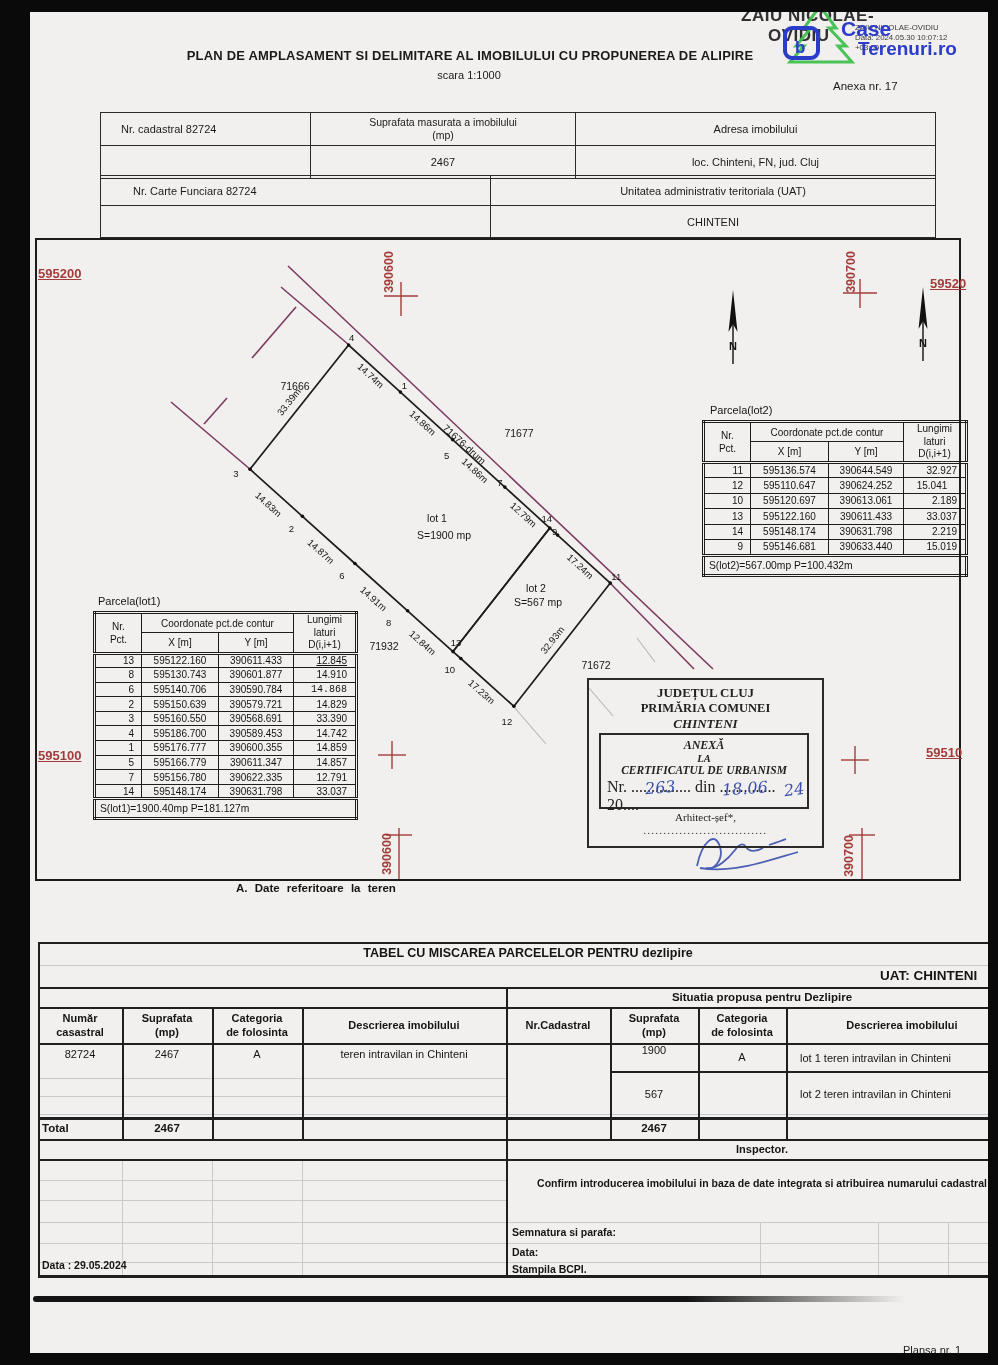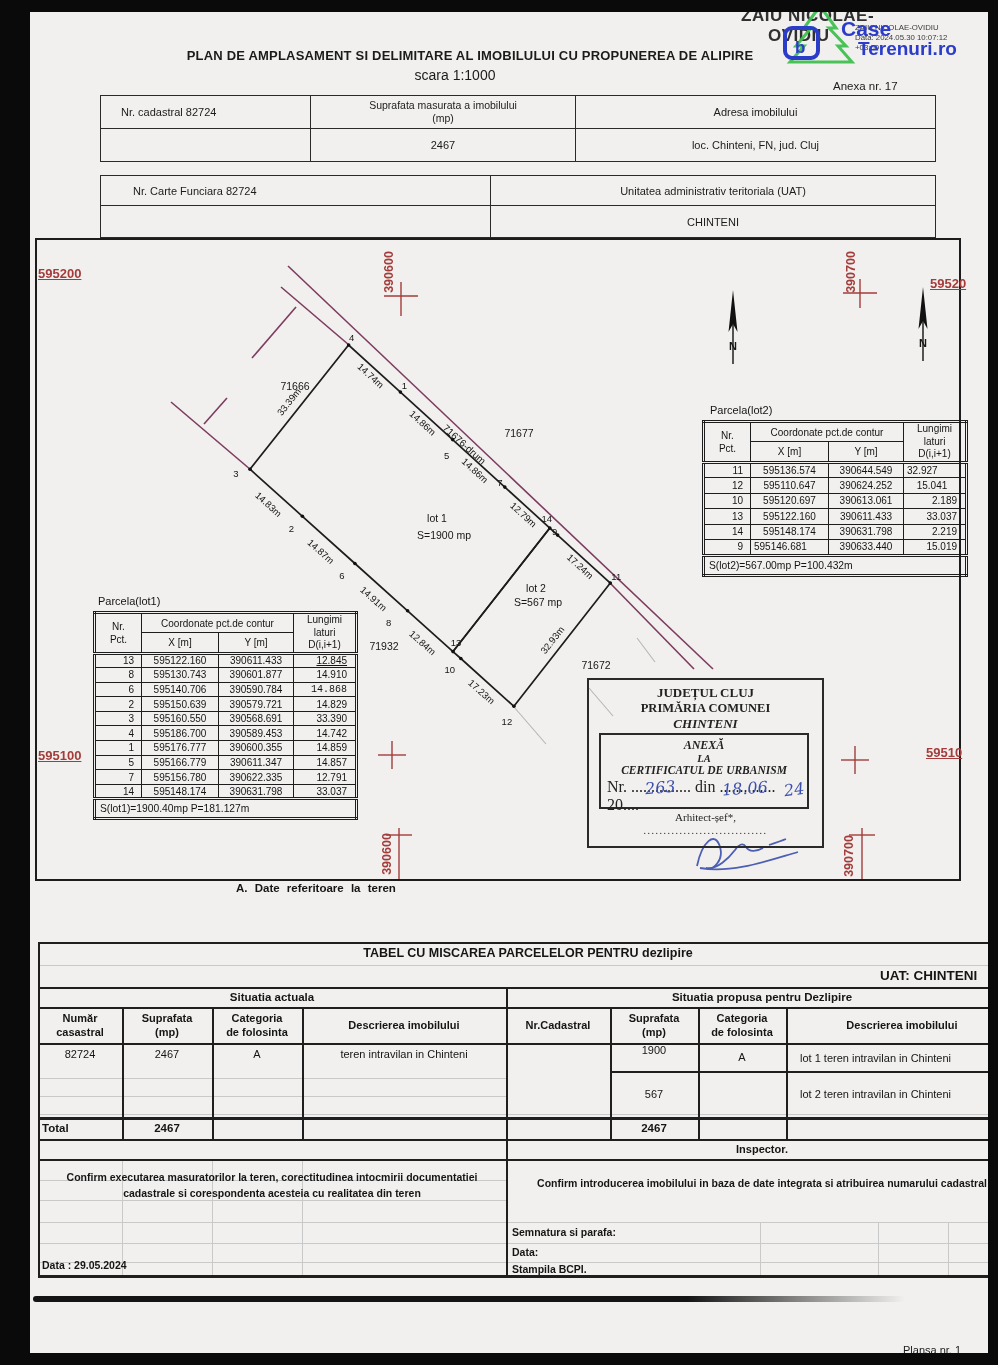--- a/index.html
+++ b/index.html
@@ -45,24 +45,24 @@
   <svg width="998" height="120" viewBox="0 0 998 120">
     <path d="M820 6 L804 28 L811 28 L796 46 L804 46 L790 62 L820 62 M820 6 L836 28 L829 28 L846 46 L838 46 L852 62 L820 62" fill="none" stroke="#3fbf4e" stroke-width="3" opacity=".95"></path>
     <rect x="785" y="28" width="33" height="30" rx="7" fill="none" stroke="#2b3cc9" stroke-width="4"></rect>
     <text x="795" y="53" font-size="17" font-weight="bold" fill="#2b3cc9" font-family="Liberation Sans, sans-serif">b</text>
     <text x="841" y="36" font-size="21" font-weight="bold" fill="#2b3cc9" font-family="Liberation Sans, sans-serif">Case</text>
     <text x="858" y="55" font-size="19" font-weight="bold" fill="#2b3cc9" font-family="Liberation Sans, sans-serif">Terenuri.ro</text>
   </svg>
 </div>
 
 <div class="c tc" style="left:150px;top:46px;width:640px;height:18px;font-size:13px;font-weight:bold;letter-spacing:.2px;color:#1b1b1b;z-index:5;">PLAN DE AMPLASAMENT SI DELIMITARE AL IMOBILULUI CU PROPUNEREA DE ALIPIRE</div>
-<div class="c tc" style="left:340px;top:68px;width:230px;height:14px;font-size:14px;color:#1b1b1b;z-index:5;">scara 1:1000</div>
+<div class="c tc" style="left:354px;top:68px;width:230px;height:14px;font-size:11px;color:#1b1b1b;z-index:5;">scara 1:1000</div>
 <div class="c" style="left:833px;top:80px;font-size:11.5px;color:#1b1b1b;z-index:5;">Anexa nr. 17</div>
 
-<table class="itab c" style="left:100px;top:95px;width:835px;z-index:5;">
+<table class="itab c" style="left:100px;top:112px;width:835px;z-index:5;">
   <colgroup>
       <col style="width:210px">
       <col style="width:265px">
       <col style="width:360px">
     </colgroup>
   <tbody>
       <tr style="height:33px;">
     <td style="text-align:left;padding-left:20px;">Nr. cadastral 82724</td>
     <td class="prel" style="font-size:10.5px;line-height:1.25;">Suprafata masurata a imobilului
 (mp)</td>
@@ -296,21 +296,21 @@
     <tr>
         <th>X [m]</th>
         <th>Y [m]</th>
       </tr>
   </thead>
   <tbody>
       <tr style="height: 15.5px;">
         <td style="text-align: right; padding-right: 7px;">11</td>
         <td style="text-align: center;">595136.574</td>
         <td style="text-align: center;">390644.549</td>
-        <td style="padding-right: 8px; margin-top: 16px;">32.927</td>
+        <td style="text-align: right; padding-right: 8px; margin-top: 16px;">32.927</td>
       </tr>
       <tr style="height: 15.5px;">
         <td style="text-align: right; padding-right: 7px;">12</td>
         <td style="text-align: center;">595110.647</td>
         <td style="text-align: center;">390624.252</td>
         <td style="text-align: center; padding-right: 8px;">15.041</td>
       </tr>
       <tr style="height: 15.5px;">
         <td style="text-align: right; padding-right: 7px;">10</td>
         <td style="text-align: center;">595120.697</td>
@@ -324,21 +324,21 @@
         <td style="text-align: right; padding-right: 8px;">33.037</td>
       </tr>
       <tr style="height: 15.5px;">
         <td style="text-align: right; padding-right: 7px;">14</td>
         <td style="text-align: center;">595148.174</td>
         <td style="text-align: center;">390631.798</td>
         <td style="text-align: right; padding-right: 8px;">2.219</td>
       </tr>
       <tr style="height: 15.5px;">
         <td style="text-align: right; padding-right: 7px;">9</td>
-        <td style="">595146.681</td>
+        <td style="text-align: center;">595146.681</td>
         <td style="text-align: center;">390633.440</td>
         <td style="text-align: right; padding-right: 8px;">15.019</td>
       </tr>
     </tbody>
   <tfoot>
       <tr>
         <td colspan="4" class="ft">S(lot2)=567.00mp  P=100.432m</td>
       </tr>
     </tfoot>
 </table>
@@ -393,21 +393,20 @@
     <div class="c mtf" style="left: 506px; top: 1243px; width: 512px; height: 1px;"></div>
     <div class="c mtf" style="left: 506px; top: 1262px; width: 512px; height: 1px;"></div>
     <div class="c mtf" style="left: 122px; top: 1160px; width: 1px; height: 115px;"></div>
     <div class="c mtf" style="left: 212px; top: 1160px; width: 1px; height: 115px;"></div>
     <div class="c mtf" style="left: 302px; top: 1160px; width: 1px; height: 115px;"></div>
     <div class="c mtf" style="left: 760px; top: 1222px; width: 1px; height: 53px;"></div>
     <div class="c mtf" style="left: 878px; top: 1222px; width: 1px; height: 53px;"></div>
     <div class="c mtf" style="left: 948px; top: 1222px; width: 1px; height: 53px;"></div>
     <div class="c tc mtxt" style="left: 38px; top: 942px; width: 980px; height: 23px; font-size: 12.5px; font-weight: bold; line-height: 1.25;">TABEL CU MISCAREA PARCELELOR PENTRU dezlipire</div>
     <div class="c tc mtxt" style="left: 880px; top: 966px; width: 140px; height: 21px; font-size: 13.5px; font-weight: bold; line-height: 1.25; justify-content: flex-start; text-align: left;">UAT: CHINTENI</div>
-    <div class="c tc mtxt" style="left: 38px; top: 987px; width: 468px; height: 20px; font-size: 11.5px; font-weight: bold; line-height: 1.25;">Situatia actuala</div>
     <div class="c tc mtxt" style="left: 506px; top: 987px; width: 512px; height: 20px; font-size: 11.5px; font-weight: bold; line-height: 1.25;">Situatia propusa pentru Dezlipire</div>
     <div class="c tc mtxt prel" style="left: 38px; top: 1008px; width: 84px; height: 35px; font-size: 11px; font-weight: bold; line-height: 1.25;">Număr
 casastral</div>
     <div class="c tc mtxt prel" style="left: 122px; top: 1008px; width: 90px; height: 35px; font-size: 11px; font-weight: bold; line-height: 1.25;">Suprafata
 (mp)</div>
     <div class="c tc mtxt prel" style="left: 212px; top: 1008px; width: 90px; height: 35px; font-size: 11px; font-weight: bold; line-height: 1.25;">Categoria
 de folosinta</div>
     <div class="c tc mtxt prel" style="left: 302px; top: 1008px; width: 204px; height: 35px; font-size: 11px; font-weight: bold; line-height: 1.25;">Descrierea imobilului</div>
     <div class="c tc mtxt prel" style="left: 506px; top: 1008px; width: 104px; height: 35px; font-size: 11px; font-weight: bold; line-height: 1.25;">Nr.Cadastral</div>
     <div class="c tc mtxt prel" style="left: 610px; top: 1008px; width: 88px; height: 35px; font-size: 11px; font-weight: bold; line-height: 1.25;">Suprafata
@@ -421,21 +420,20 @@
     <div class="c tc mtxt" style="left: 302px; top: 1044px; width: 204px; height: 22px; font-size: 11px; font-weight: normal; line-height: 1.25;">teren intravilan in Chinteni</div>
     <div class="c tc mtxt" style="left: 610px; top: 1044px; width: 88px; height: 14px; font-size: 11px; font-weight: normal; line-height: 1.25;">1900</div>
     <div class="c tc mtxt" style="left: 698px; top: 1044px; width: 88px; height: 27px; font-size: 11px; font-weight: normal; line-height: 1.25;">A</div>
     <div class="c tc mtxt" style="left: 800px; top: 1044px; width: 218px; height: 30px; font-size: 11px; font-weight: normal; line-height: 1.25; justify-content: flex-start; text-align: left;">lot 1 teren intravilan in Chinteni</div>
     <div class="c tc mtxt" style="left: 610px; top: 1072px; width: 88px; height: 45px; font-size: 11px; font-weight: normal; line-height: 1.25;">567</div>
     <div class="c tc mtxt" style="left: 800px; top: 1072px; width: 218px; height: 45px; font-size: 11px; font-weight: normal; line-height: 1.25; justify-content: flex-start; text-align: left;">lot 2 teren intravilan in Chinteni</div>
     <div class="c tc mtxt" style="left: 42px; top: 1118px; width: 80px; height: 21px; font-size: 11.5px; font-weight: bold; line-height: 1.25; justify-content: flex-start; text-align: left;">Total</div>
     <div class="c tc mtxt" style="left: 122px; top: 1118px; width: 90px; height: 21px; font-size: 11.5px; font-weight: bold; line-height: 1.25;">2467</div>
     <div class="c tc mtxt" style="left: 610px; top: 1118px; width: 88px; height: 21px; font-size: 11.5px; font-weight: bold; line-height: 1.25;">2467</div>
     <div class="c tc mtxt" style="left: 506px; top: 1140px; width: 512px; height: 19px; font-size: 11px; font-weight: bold; line-height: 1.25;">Inspector.</div>
-    <div class="c tc mtxt" style="left: 42px; top: 1162px; width: 460px; height: 48px; font-size: 10.5px; font-weight: bold; line-height: 1.5;">Confirm executarea masuratorilor la teren, corectitudinea intocmirii documentatiei cadastrale si corespondenta acesteia cu realitatea din teren</div>
     <div class="c tc mtxt" style="left: 510px; top: 1162px; width: 504px; height: 43px; font-size: 10.5px; font-weight: bold; line-height: 1.5;">Confirm introducerea imobilului in baza de date integrata si atribuirea numarului cadastral</div>
     <div class="c tc mtxt" style="left: 512px; top: 1222px; width: 248px; height: 21px; font-size: 10.5px; font-weight: bold; line-height: 1.25; justify-content: flex-start; text-align: left;">Semnatura si parafa:</div>
     <div class="c tc mtxt" style="left: 512px; top: 1243px; width: 248px; height: 19px; font-size: 10.5px; font-weight: bold; line-height: 1.25; justify-content: flex-start; text-align: left;">Data:</div>
     <div class="c tc mtxt" style="left: 512px; top: 1262px; width: 248px; height: 15px; font-size: 10.5px; font-weight: bold; line-height: 1.25; justify-content: flex-start; text-align: left;">Stampila BCPI.</div>
     <div class="c tc mtxt" style="left: 42px; top: 1256px; width: 260px; height: 20px; font-size: 10.5px; font-weight: bold; line-height: 1.25; justify-content: flex-start; text-align: left;">Data : 29.05.2024</div>
   </div>
 
 <div class="c" style="left:903px;top:1344px;font-size:11px;color:#1b1b1b;z-index:5;">Plansa nr. 1</div>
 
 <div class="c" style="left:33px;top:1296px;width:872px;height:6px;z-index:6;background:linear-gradient(to right,#141414 75%,rgba(20,20,20,0));border-radius:3px;"></div>

